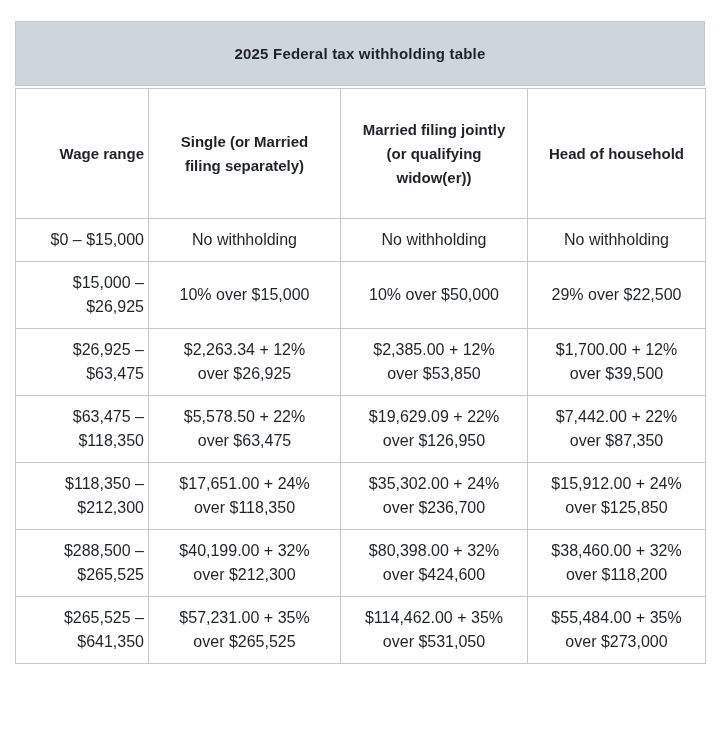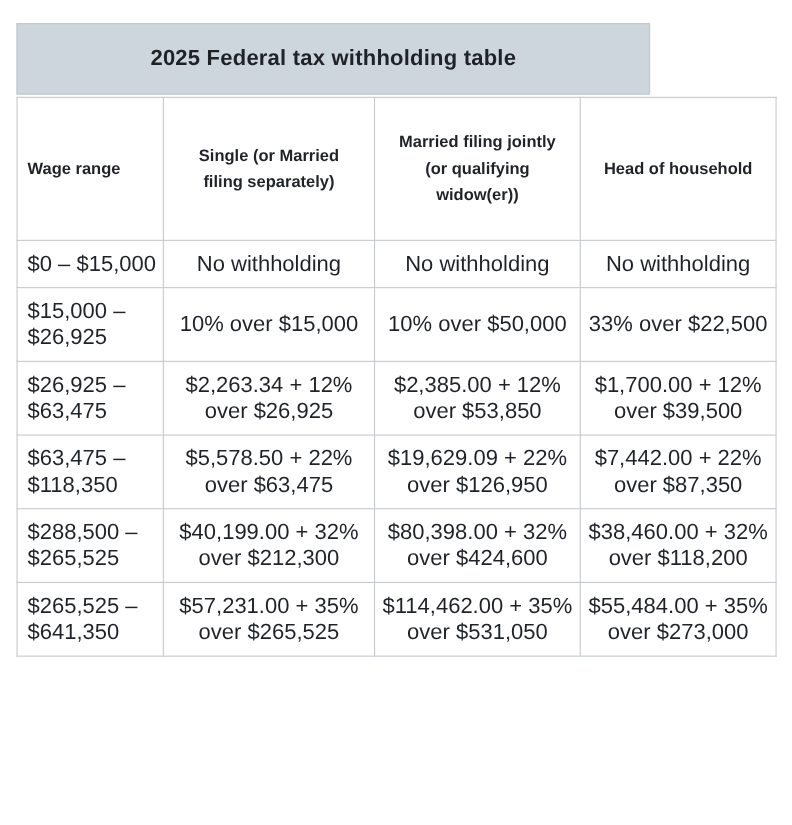--- a/index.html
+++ b/index.html
@@ -14,60 +14,60 @@
     position: relative;
     width: 720px;
     height: 750px;
     background: #ffffff;
     overflow: hidden;
   }
   .title-bar {
     position: absolute;
     left: 15px;
     top: 21px;
-    width: 576px;
+    width: 690px;
     height: 65px;
     background: #cdd6dd;
     border: 1px solid #c2c7cb;
     display: flex;
     align-items: center;
     justify-content: center;
-    font-size: 20px;
+    font-size: 15px;
     font-weight: 700;
     letter-spacing: 0.2px;
     color: #1f2328;
   }
   table.tax-table {
     position: absolute;
     left: 15px;
     top: 88px;
     width: 690px;
     border-collapse: collapse;
     table-layout: fixed;
   }
   .tax-table th,
   .tax-table td {
     border: 1px solid #c5c9cd;
     background: #ffffff;
     white-space: pre-line;
     vertical-align: middle;
-    font-size: 20px;
+    font-size: 16px;
     line-height: 24px;
     padding: 9px 6px;
     text-align: center;
   }
   .tax-table thead th {
     height: 130px;
     font-size: 15px;
     font-weight: 700;
     line-height: 24px;
   }
   .tax-table th.wage-col,
   .tax-table td.wage-col {
-    text-align: left;
+    text-align: right;
     padding-left: 9px;
     padding-right: 4px;
   }
 </style>
 </head>
 <body>
 
 <div class="page">
 
   <div class="title-bar">2025 Federal tax withholding table</div>
@@ -95,41 +95,51 @@
           <td class="wage-col">$0 – $15,000</td>
           <td>No withholding</td>
           <td>No withholding</td>
           <td>No withholding</td>
         </tr>
         <tr>
           <td class="wage-col">$15,000 –
 $26,925</td>
           <td>10% over $15,000</td>
           <td>10% over $50,000</td>
-          <td>33% over $22,500</td>
+          <td>29% over $22,500</td>
         </tr>
         <tr>
           <td class="wage-col">$26,925 –
 $63,475</td>
           <td>$2,263.34 + 12%
 over $26,925</td>
           <td>$2,385.00 + 12%
 over $53,850</td>
           <td>$1,700.00 + 12%
 over $39,500</td>
         </tr>
         <tr>
           <td class="wage-col">$63,475 –
 $118,350</td>
           <td>$5,578.50 + 22%
 over $63,475</td>
           <td>$19,629.09 + 22%
 over $126,950</td>
           <td>$7,442.00 + 22%
 over $87,350</td>
+        </tr>
+        <tr>
+          <td class="wage-col">$118,350 –
+$212,300</td>
+          <td>$17,651.00 + 24%
+over $118,350</td>
+          <td>$35,302.00 + 24%
+over $236,700</td>
+          <td>$15,912.00 + 24%
+over $125,850</td>
         </tr>
         <tr>
           <td class="wage-col">$288,500 –
 $265,525</td>
           <td>$40,199.00 + 32%
 over $212,300</td>
           <td>$80,398.00 + 32%
 over $424,600</td>
           <td>$38,460.00 + 32%
 over $118,200</td>

